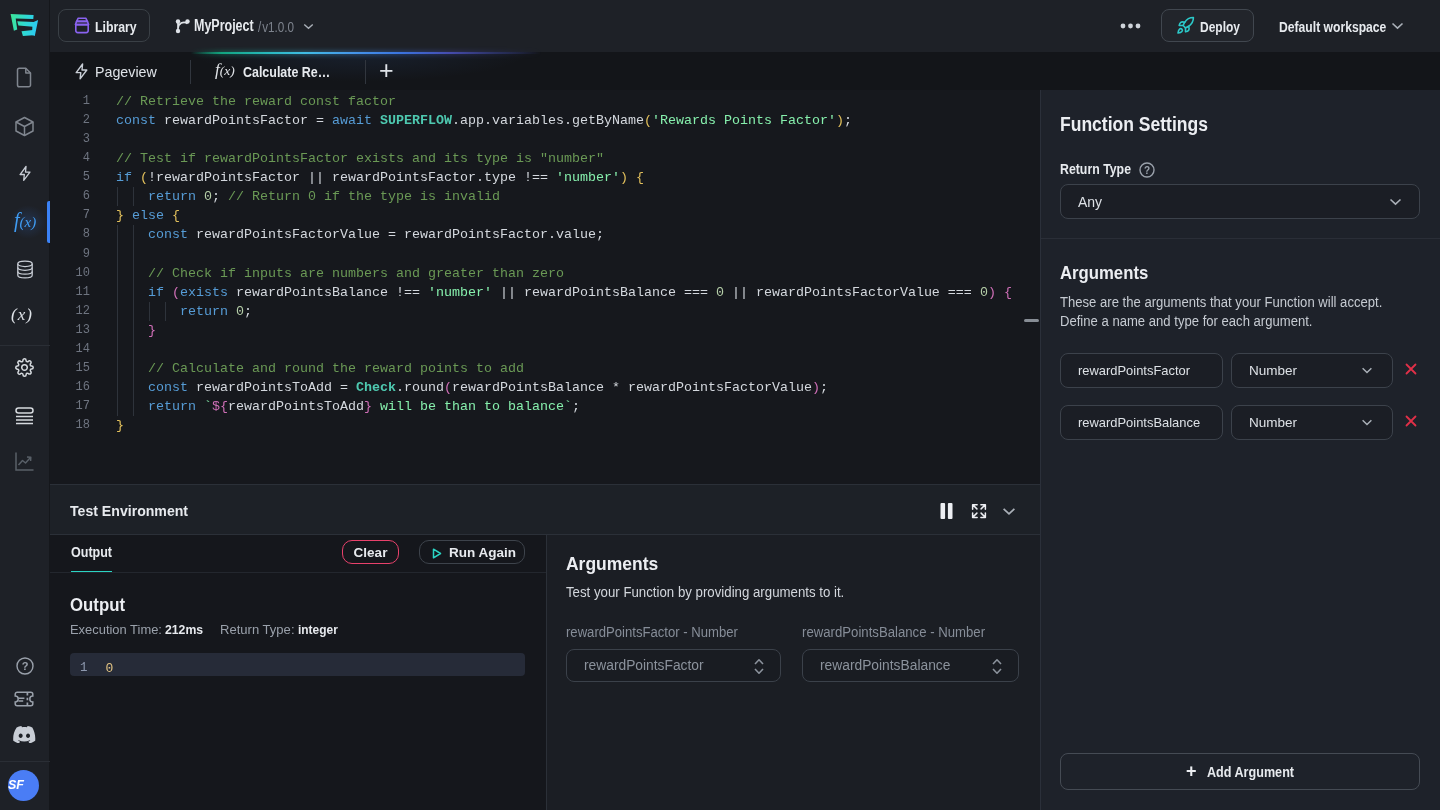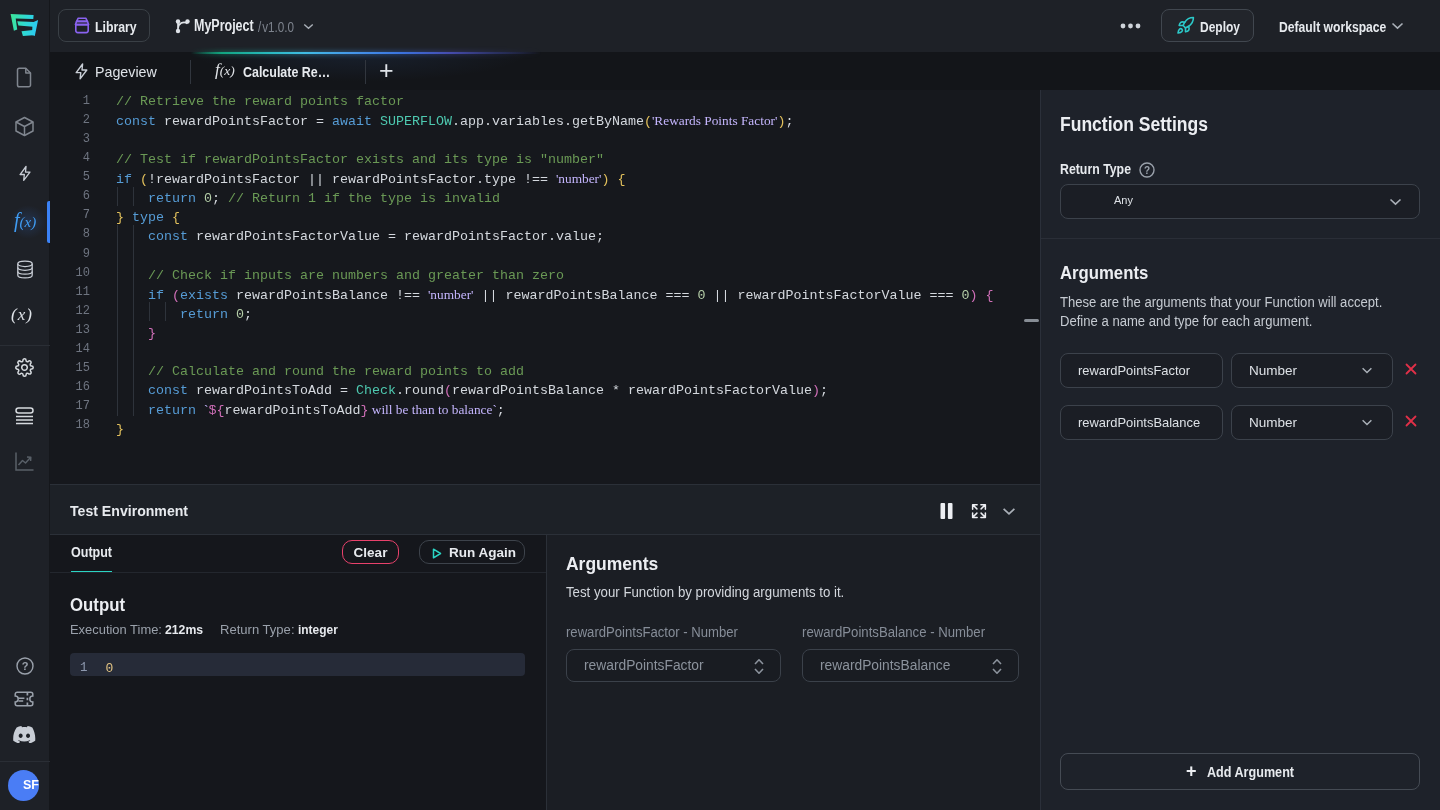--- a/index.html
+++ b/index.html
@@ -15,22 +15,22 @@
   #testenv { left:50px; top:484px; width:990px; height:326px; }
   .hdr { left:0; top:0; width:990px; height:51px; background:#1d2127; border-top:1px solid #2b3038; border-bottom:1px solid #2b3038; }
   #tleft { left:0; top:51px; width:496px; height:275px; background:#15171c; }
   #tright { left:496px; top:51px; width:494px; height:275px; background:#1b1e24; border-left:1px solid #2b3038; }
   
   .w { color:#e7eaee; }
   .b { font-weight:bold; }
   .sb { font-weight:600; }
   
   .code { font-family:"Liberation Mono",monospace; font-size:13.333px; line-height:19.06px; white-space:pre; color:#d4d8de; }
-  .k { color:#569cd6; } .c { color:#6a9955; } .s { color:#c4b5fd;font-family:Liberation Serif, serif; } .n { color:#b5cea8; }
-  .t { color:#4ec9b0; } .y { color:#e2c05c; } .p { color:#d06fb8; }
+  .k { color:#569cd6; } .c { color:#6a9955; } .s { color:#86efac; } .n { color:#b5cea8; }
+  .t { color:#4ec9b0;font-weight:bold; } .y { color:#e2c05c; } .p { color:#d06fb8; }
   .gut { font-family:"Liberation Mono",monospace; font-size:12px; line-height:19.06px; color:#6e7480; text-align:right; white-space:pre; }
   .guide { position:absolute; width:1px; background:#2e333b; }
   
   .sel { position:absolute; border:1px solid #3c424b; border-radius:8px; background:#1b1e25; }
 </style>
 </head>
 <body>
 <div id="stage">
   <div class="abs" id="topbar"></div>
   <div class="abs" id="tabbar"></div>
@@ -124,48 +124,48 @@
 15
 16
 17
 18</div>
   <div class="abs guide" style="left:116.5px; top:187.3px; height:19px;"></div>
   <div class="abs guide" style="left:132.5px; top:187.3px; height:19px;"></div>
   <div class="abs guide" style="left:116.5px; top:225.4px; height:190.6px;"></div>
   <div class="abs guide" style="left:132.5px; top:225.4px; height:190.6px;"></div>
   <div class="abs guide" style="left:148.5px; top:301.7px; height:19px;"></div>
   <div class="abs guide" style="left:164.5px; top:301.7px; height:19px;"></div>
-  <div class="abs code" style="left:116px; top:92px;"><span class="c">// Retrieve the reward points factor</span>
+  <div class="abs code" style="left:116px; top:92px;"><span class="c">// Retrieve the reward const factor</span>
 <span class="k">const</span> rewardPointsFactor = <span class="k">await</span> <span class="t">SUPERFLOW</span>.app.variables.getByName<span class="y">(</span><span class="s">'Rewards Points Factor'</span><span class="y">)</span>;
 
 <span class="c">// Test if rewardPointsFactor exists and its type is "number"</span>
 <span class="k">if</span> <span class="y">(</span>!rewardPointsFactor || rewardPointsFactor.type !== <span class="s">'number'</span><span class="y">)</span> <span class="y">{</span>
-    <span class="k">return</span> <span class="n">0</span>; <span class="c">// Return 1 if the type is invalid</span>
-<span class="y">}</span> <span class="k">type</span> <span class="y">{</span>
+    <span class="k">return</span> <span class="n">0</span>; <span class="c">// Return 0 if the type is invalid</span>
+<span class="y">}</span> <span class="k">else</span> <span class="y">{</span>
     <span class="k">const</span> rewardPointsFactorValue = rewardPointsFactor.value;
 
     <span class="c">// Check if inputs are numbers and greater than zero</span>
     <span class="k">if</span> <span class="p">(</span><span class="k">exists</span> rewardPointsBalance !== <span class="s">'number'</span> || rewardPointsBalance === <span class="n">0</span> || rewardPointsFactorValue === <span class="n">0</span><span class="p">)</span> <span class="p">{</span>
         <span class="k">return</span> <span class="n">0</span>;
     <span class="p">}</span>
 
     <span class="c">// Calculate and round the reward points to add</span>
     <span class="k">const</span> rewardPointsToAdd = <span class="t">Check</span>.round<span class="p">(</span>rewardPointsBalance * rewardPointsFactorValue<span class="p">)</span>;
     <span class="k">return</span> <span class="s">`</span><span class="p">${</span>rewardPointsToAdd<span class="p">}</span><span class="s"> will be than to balance`</span>;
 <span class="y">}</span></div>
   <div class="abs" style="left:1024px; top:319px; width:15px; height:3px; border-radius:2px; background:#878d95;"></div>
 
   <div class="abs b" style="transform:scaleX(0.876); transform-origin:0 50%; left:1060px; top:113px; font-size:20px; color:#eceef2;">Function Settings</div>
   <div class="abs b" style="transform:scaleX(0.85); transform-origin:0 50%; left:1060px; top:160.5px; font-size:14.5px; color:#e7eaee;">Return Type</div>
   <svg class="abs" style="left:1139px; top:162px;" width="16" height="16" viewBox="0 0 16 16" fill="none">
     <circle cx="8" cy="8" r="7" stroke="#9aa1ab" stroke-width="1.4"></circle>
     <text x="8" y="11.6" text-anchor="middle" font-size="10" font-weight="bold" fill="#9aa1ab" font-family="Liberation Sans">?</text>
   </svg>
   <div class="sel" style="left:1060px; top:184px; width:360px; height:35px;"></div>
-  <div class="abs" style="left:1114px; top:194px; font-size:11px; color:#dde1e6;">Any</div>
+  <div class="abs" style="left:1078px; top:194px; font-size:14px; color:#dde1e6;">Any</div>
   <svg class="abs" style="left:1389px; top:198px;" width="13" height="8" viewBox="0 0 13 8" fill="none" stroke="#aab0b8" stroke-width="1.6">
       <path d="M1.5,1.5 L6.5,6.2 L11.5,1.5"></path>
     </svg>
   <div class="abs" style="left:1041px; top:237.5px; width:399px; height:1px; background:#2a2e37;"></div>
   <div class="abs b" style="transform:scaleX(0.88); transform-origin:0 50%; left:1060px; top:262px; font-size:19px; color:#eceef2;">Arguments</div>
   <div class="abs" style="transform:scaleX(0.935); transform-origin:0 50%; left:1060px; top:293px; width:360px; font-size:14px; line-height:19.4px; color:#c6cbd2;">These are the arguments that your Function will accept.<br>Define a name and type for each argument.</div>
   <div class="sel" style="left:1060px; top:352.5px; width:163px; height:35px;"></div>
   <div class="abs" style="transform:scaleX(0.957); transform-origin:0 50%; left:1078px; top:363px; font-size:13.5px; color:#dde1e6;">rewardPointsFactor</div>
   <div class="sel" style="left:1231px; top:352.5px; width:162px; height:35px;"></div>
   <div class="abs" style="left:1249px; top:363px; font-size:13.5px; color:#dde1e6;">Number</div>
@@ -230,21 +230,21 @@
   </svg>
   <svg class="abs" style="left:14px; top:691px;" width="20" height="16" viewBox="0 0 20 16" fill="none" stroke="#9aa1ab" stroke-width="1.5">
     <path d="M1.2,3.2 a2,2 0 0 1 2,-2 L16.8,1.2 a2,2 0 0 1 2,2 L18.8,5 a3,3 0 0 0 0,6 L18.8,12.8 a2,2 0 0 1 -2,2 L3.2,14.8 a2,2 0 0 1 -2,-2 L1.2,11 a3,3 0 0 0 0,-6 Z"></path>
     <path d="M13.4,2 L13.4,4.4 M13.4,6.8 L13.4,9.2 M13.4,11.6 L13.4,14" stroke-width="1.7"></path>
     <path d="M4.4,7.3 L10.4,7.3 M4.4,10.1 L9.2,10.1" stroke-width="1.5"></path>
   </svg>
   <svg class="abs" style="left:13px; top:726px;" width="23" height="17" viewBox="0 0 23 17">
     <path fill="#c9ced6" d="M19.3,1.6 C17.8,0.9 16.2,0.4 14.6,0.1 c-0.2,0.35 -0.43,0.82 -0.58,1.19 c-1.7,-0.26 -3.4,-0.26 -5.07,0 C8.8,0.92 8.56,0.45 8.36,0.1 C6.74,0.4 5.14,0.9 3.64,1.6 C0.68,6.05 -0.12,10.38 0.28,14.66 c1.92,1.42 3.78,2.28 5.6,2.85 c0.45,-0.62 0.85,-1.28 1.2,-1.97 c-0.66,-0.25 -1.29,-0.55 -1.89,-0.91 c0.16,-0.12 0.31,-0.24 0.46,-0.36 c3.64,1.7 7.58,1.7 11.18,0 c0.15,0.13 0.3,0.25 0.46,0.36 c-0.6,0.36 -1.24,0.67 -1.9,0.92 c0.35,0.69 0.75,1.35 1.2,1.96 c1.82,-0.57 3.69,-1.43 5.6,-2.85 C22.67,9.7 21.39,5.41 19.3,1.6 Z M7.68,12 c-1.09,0 -1.99,-1.02 -1.99,-2.26 c0,-1.24 0.88,-2.26 1.99,-2.26 c1.11,0 2.01,1.02 1.99,2.26 C9.68,10.98 8.79,12 7.68,12 Z M15.04,12 c-1.09,0 -1.99,-1.02 -1.99,-2.26 c0,-1.24 0.88,-2.26 1.99,-2.26 c1.11,0 2.01,1.02 1.99,2.26 C17.03,10.98 16.15,12 15.04,12 Z"></path>
   </svg>
   <div class="abs" style="left:0px; top:760.5px; width:50px; height:1px; background:#2a2e35;"></div>
-  <div class="abs" style="left:8px; top:769.5px; width:31px; height:31px; border-radius:50%; background:#4a7df5; text-align:right; line-height:31px; color:#fff; font-weight:bold; font-size:12.5px;">SF</div>
+  <div class="abs" style="left:8px; top:769.5px; width:31px; height:31px; border-radius:50%; background:#4a7df5; text-align:left; line-height:31px; color:#fff; font-weight:bold; font-size:12.5px;font-style:italic;">SF</div>
 
   <div class="abs w b" style="transform:scaleX(0.94); transform-origin:0 50%; left:70px; top:502px; font-size:15px;">Test Environment</div>
   <svg class="abs" style="left:940px; top:503px;" width="13" height="16" viewBox="0 0 13 16">
       <rect x="0.5" y="0" width="4.6" height="16" rx="1" fill="#edeff3"></rect>
       <rect x="7.9" y="0" width="4.6" height="16" rx="1" fill="#edeff3"></rect>
     </svg>
   <svg class="abs" style="left:970px; top:502px;" width="18" height="18" viewBox="0 0 24 24" fill="none" stroke="#edeff3" stroke-width="2" stroke-linecap="round" stroke-linejoin="round">
     <path d="M14.5,3.5 L20.5,3.5 L20.5,9.5 M20,4 L14.8,9.2 M9.5,20.5 L3.5,20.5 L3.5,14.5 M4,20 L9.2,14.8 M3.5,9.5 L3.5,3.5 L9.5,3.5 M4,4 L9.2,9.2 M20.5,14.5 L20.5,20.5 L14.5,20.5 M20,20 L14.8,14.8"></path>
   </svg>
   <svg class="abs" style="left:1002px; top:507px;" width="14" height="9" viewBox="0 0 13 8" fill="none" stroke="#aab0b8" stroke-width="1.6">

